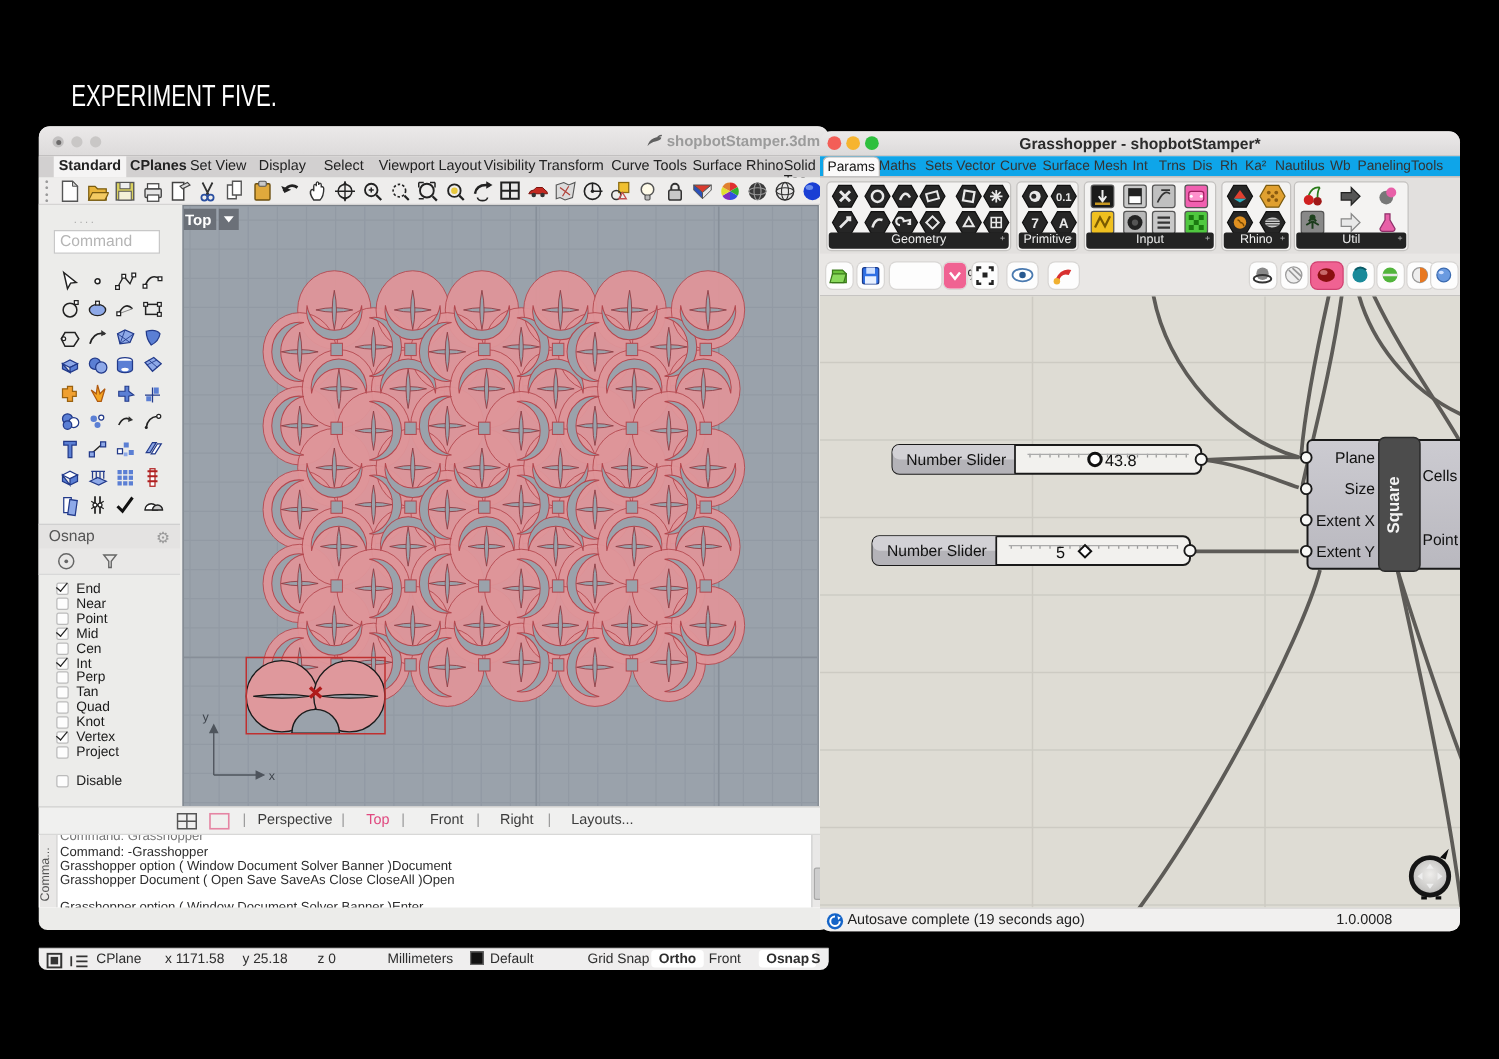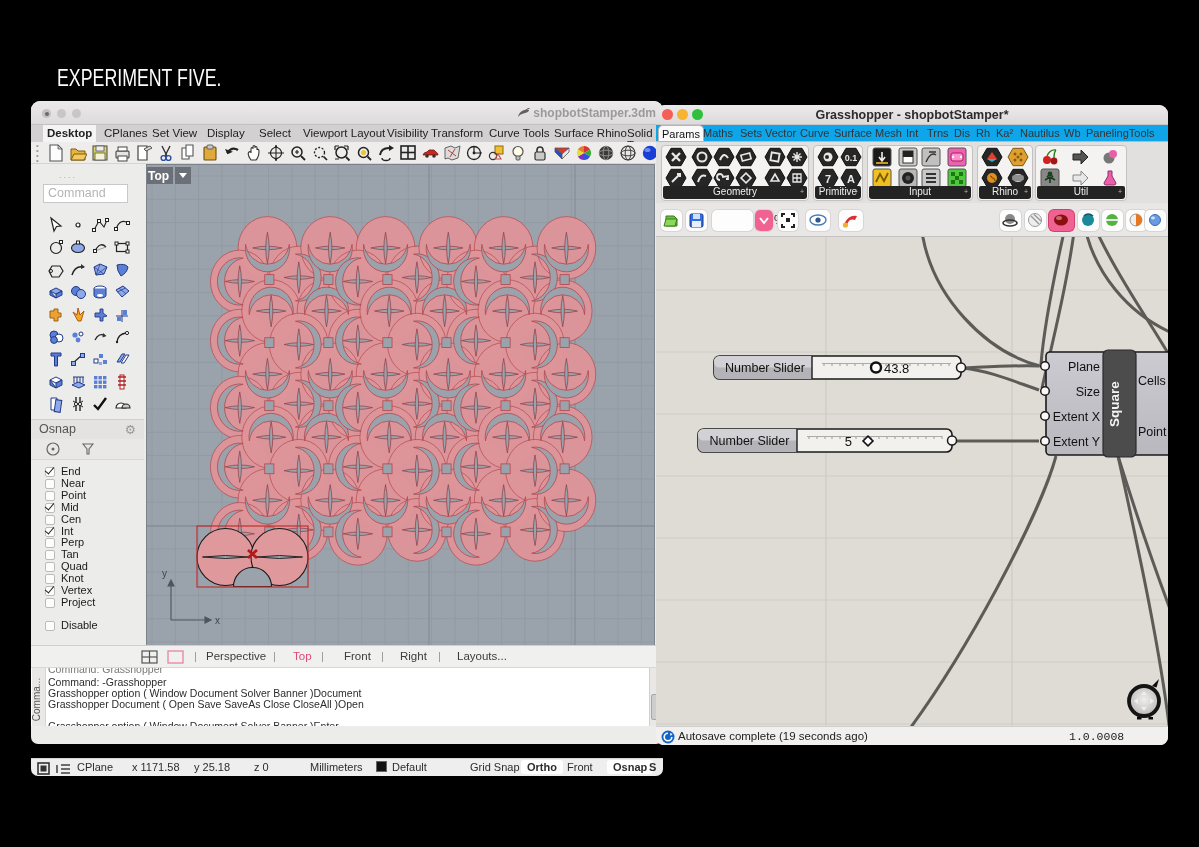--- a/index.html
+++ b/index.html
@@ -58,22 +58,22 @@
           <div style="position:absolute;left:2.5px;top:2.5px;width:4px;height:4px;border-radius:50%;background:#6b6969;"></div>
         </div>
       <div class="tl" style="left:26px;"></div>
       <div class="tl" style="left:41px;"></div>
       <div id="rh-ttxt"><svg width="13" height="12" viewBox="0 0 13 12" style="vertical-align:-2px">
             <path d="M1 10 Q2 5 6 3.5 Q10 2 12 3 Q12 5 8 6 Q3 7 1 10 Z" fill="#606060"></path>
             <path d="M9 3 Q11 1 12.5 1.5" stroke="#606060" stroke-width="1" fill="none"></path>
           </svg> shopbotStamper.3dm <span style="color:#bbb">—</span></div>
     </div>
     <div id="rh-menu">
-      <span class="sel" style="left:12px;font-weight:bold;">Desktop</span>
-      <span style="left:73px;">CPlanes</span>
+      <span class="sel" style="left:12px;font-weight:bold;">Standard</span>
+      <span style="left:73px;font-weight:bold;">CPlanes</span>
       <span style="left:121px;">Set View</span>
       <span style="left:176px;">Display</span>
       <span style="left:228px;">Select</span>
       <span style="left:272px;">Viewport Layout</span>
       <span style="left:356px;">Visibility</span>
       <span style="left:400px;">Transform</span>
       <span style="left:458px;">Curve Tools</span>
       <span style="left:523px;">Surface Rhino</span>
       <span style="left:596px;">Solid Too</span>
     </div>
@@ -1078,16 +1078,16 @@
           <path d="M496 449 l7 -7 l-2.5 8.5 Z" fill="#0c0c0c"></path>
           <path d="M481 480 h4.5 v2.5 h-4.5 Z M492.5 480 h4.5 v2.5 h-4.5 Z" fill="#0c0c0c"></path>
         </svg></div>
     <div id="gh-status">
       <svg class="abs" style="left:5px;top:3px;" width="14" height="14">
           <circle cx="7" cy="7" r="6.5" fill="#1464c8"></circle>
           <path d="M7 3.2 a3.8 3.8 0 1 0 3.8 3.8" fill="none" stroke="#fff" stroke-width="1.6"></path>
           <path d="M9 3 l2.5 1 -2 2 Z" fill="#fff"></path>
         </svg>
       <span class="abs" style="left:22px;top:3px;">Autosave complete (19 seconds ago)</span>
-      <span class="abs" style="left:413px;top:3px;font-family:Liberation Mono, monospace;">1.0.0008</span>
+      <span class="abs" style="left:413px;top:3px;">1.0.0008</span>
     </div>
   </div>
 </div>
 
 </body></html>

